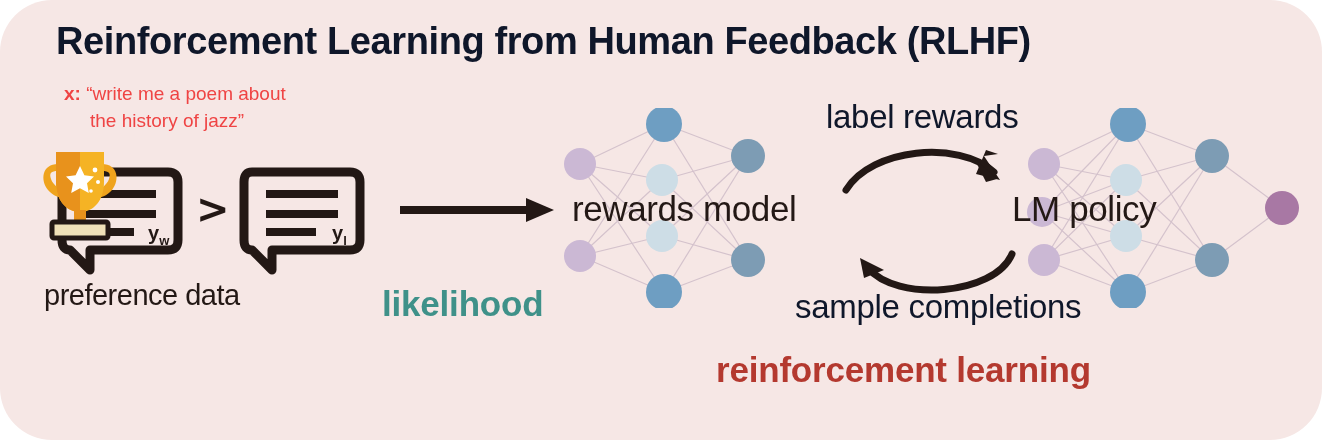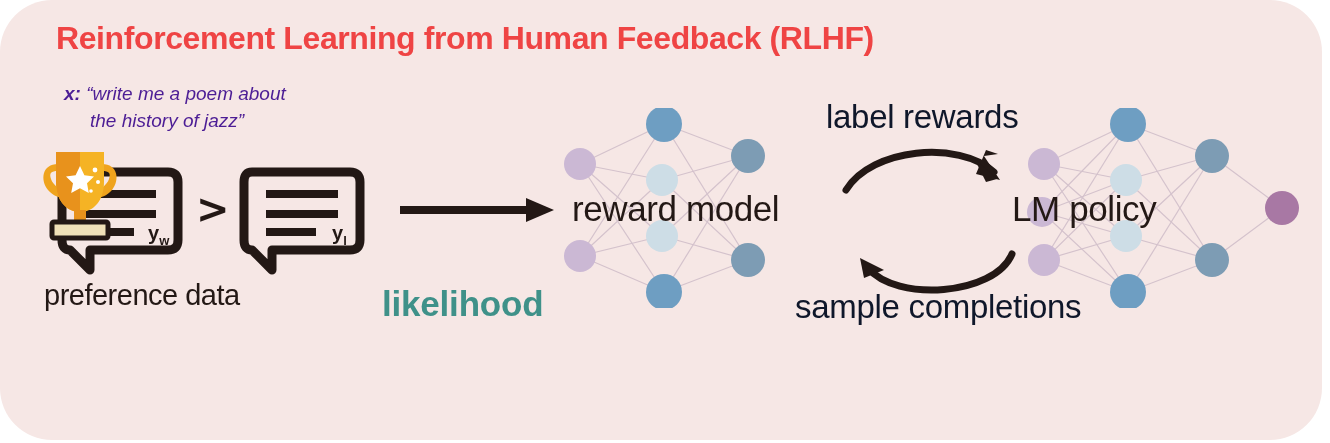--- a/index.html
+++ b/index.html
@@ -26,36 +26,35 @@
     height: 440px;
     background: #f6e7e5;
     border-radius: 52px;
   }
 
   
   .title {
     position: absolute;
     left: 56px;
     top: 20px;
-    font-size: 32px;
-    font-weight: bold;
-    color: #ef4444;
+    font-size: 38px;
+    font-weight: bold;
+    color: #0f172a;
     letter-spacing: -0.4px;
     white-space: nowrap;
   }
 
   
   .prompt {
     position: absolute;
     left: 64px;
     top: 80px;
     font-size: 19px;
-    color: #4c1d95;
+    color: #ef4444;
     line-height: 27px;
-    font-style: italic;
   }
   .prompt .lbl {
     font-weight: bold;
   }
   .prompt .l2 {
     display: block;
     padding-left: 26px;
   }
 
   
@@ -261,21 +260,21 @@
     </g>
     <circle cx="28" cy="56" r="16" fill="#cbb8d4"></circle>
     <circle cx="28" cy="148" r="16" fill="#cbb8d4"></circle>
     <circle cx="112" cy="16" r="18" fill="#6e9ec2"></circle>
     <circle cx="110" cy="72" r="16" fill="#cddde6"></circle>
     <circle cx="110" cy="128" r="16" fill="#cddde6"></circle>
     <circle cx="112" cy="184" r="18" fill="#6e9ec2"></circle>
     <circle cx="196" cy="48" r="17" fill="#7d9cb4"></circle>
     <circle cx="196" cy="152" r="17" fill="#7d9cb4"></circle>
   </svg>
-  <div class="netlabel lbl-rm">reward model</div>
+  <div class="netlabel lbl-rm">rewards model</div>
 
   <svg class="net net-lm" viewBox="0 0 290 200">
     <g stroke="#c9b6c4" stroke-width="1.2" opacity="0.75">
       <line x1="24" y1="56" x2="108" y2="16"></line>
       <line x1="24" y1="56" x2="106" y2="72"></line>
       <line x1="24" y1="56" x2="106" y2="128"></line>
       <line x1="24" y1="56" x2="108" y2="184"></line>
       <line x1="22" y1="104" x2="108" y2="16"></line>
       <line x1="22" y1="104" x2="106" y2="72"></line>
       <line x1="22" y1="104" x2="106" y2="128"></line>
@@ -314,14 +313,15 @@
     <path d="M160 42 L144 18 L158 16 L146 12 L136 36 Z" fill="#231815"></path>
     <path d="M157 41 L134 20 L146 44 Z" fill="#231815"></path>
   </svg>
 
   <svg class="cyc-arrow arr-bot" viewBox="0 0 170 58">
     <path d="M162 6 C144 48 46 54 18 20" fill="none" stroke="#231815" stroke-width="7" stroke-linecap="round"></path>
     <path d="M10 10 L34 22 L14 30 Z" fill="#231815"></path>
   </svg>
   <div class="cyclabel lbl-bot">sample completions</div>
 
+  <div class="rl">reinforcement learning</div>
 
 </div>
 
 </body></html>

